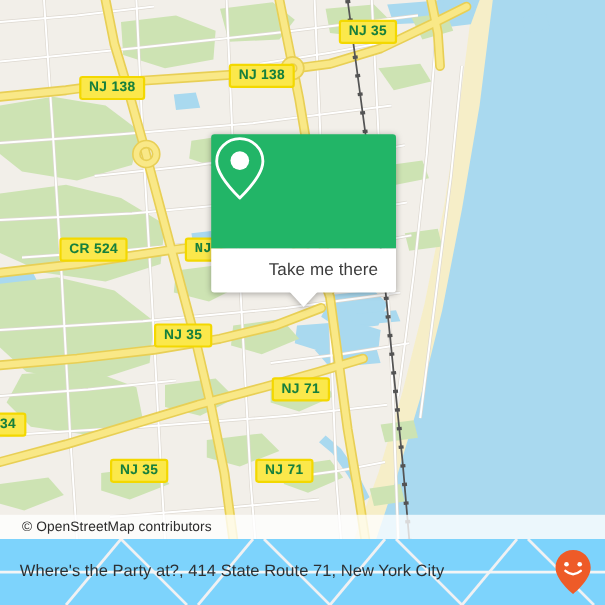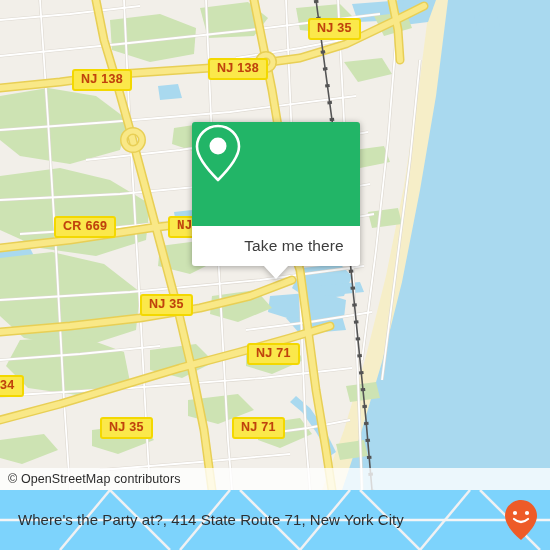--- a/index.html
+++ b/index.html
@@ -13,29 +13,29 @@
   
   .map{position:absolute;left:0;top:0;width:550px;height:490px;overflow:hidden;background:#f2efe9;}
   .map svg{position:absolute;left:0;top:0;}
 
   
   .attrib{
     position:absolute;left:0;bottom:0;width:550px;height:22px;
     background:rgba(255,255,255,.78);
     display:flex;align-items:center;
   }
-  .attrib span{font-size:12.5px;color:#2b2b2b;padding-left:8px;letter-spacing:.1px;}
+  .attrib span{font-size:12.5px;color:#2b2b2b;padding-left:20px;letter-spacing:.1px;}
 
   
   .shield{
     position:absolute;
     background:#fbe84b;
     border:2px solid #f3d800;
     border-radius:3px;
-    color:#c2410c;
+    color:#15803d;
     font-size:12.5px;
     font-weight:bold;
     letter-spacing:.3px;
     padding:2px 7px 3px 7px;
     white-space:nowrap;
     line-height:13px;
     text-shadow:0 0 1px rgba(0,0,0,.12);
     box-sizing:border-box;
   }
 
@@ -235,21 +235,21 @@
         <g stroke="#545454" stroke-width="4.5" fill="none" stroke-dasharray="3 14">
           <path d="M 316 0 L 324 60 L 332 120 L 340 180 L 348 240 L 354 300 L 360 360 L 366 420 L 372 490"></path>
         </g>
 
       </g>
     </svg>
 
     <div class="shield" style="left:72px;top:69px;">NJ 138</div>
     <div class="shield" style="left:208px;top:58px;">NJ 138</div>
     <div class="shield" style="left:308px;top:18px;">NJ 35</div>
-    <div class="shield" style="left:54px;top:216px;">CR 669</div>
+    <div class="shield" style="left:54px;top:216px;">CR 524</div>
     <div class="shield" style="left:168px;top:216px;font-family:Liberation Mono, monospace;">NJ</div>
     <div class="shield" style="left:140px;top:294px;">NJ 35</div>
     <div class="shield" style="left:247px;top:343px;">NJ 71</div>
     <div class="shield" style="left:-9px;top:375px;">34</div>
     <div class="shield" style="left:100px;top:417px;">NJ 35</div>
     <div class="shield" style="left:232px;top:417px;">NJ 71</div>
 
     <div class="popup">
       <div class="popup-body">
         <svg width="52" height="62" viewBox="0 0 52 62">

